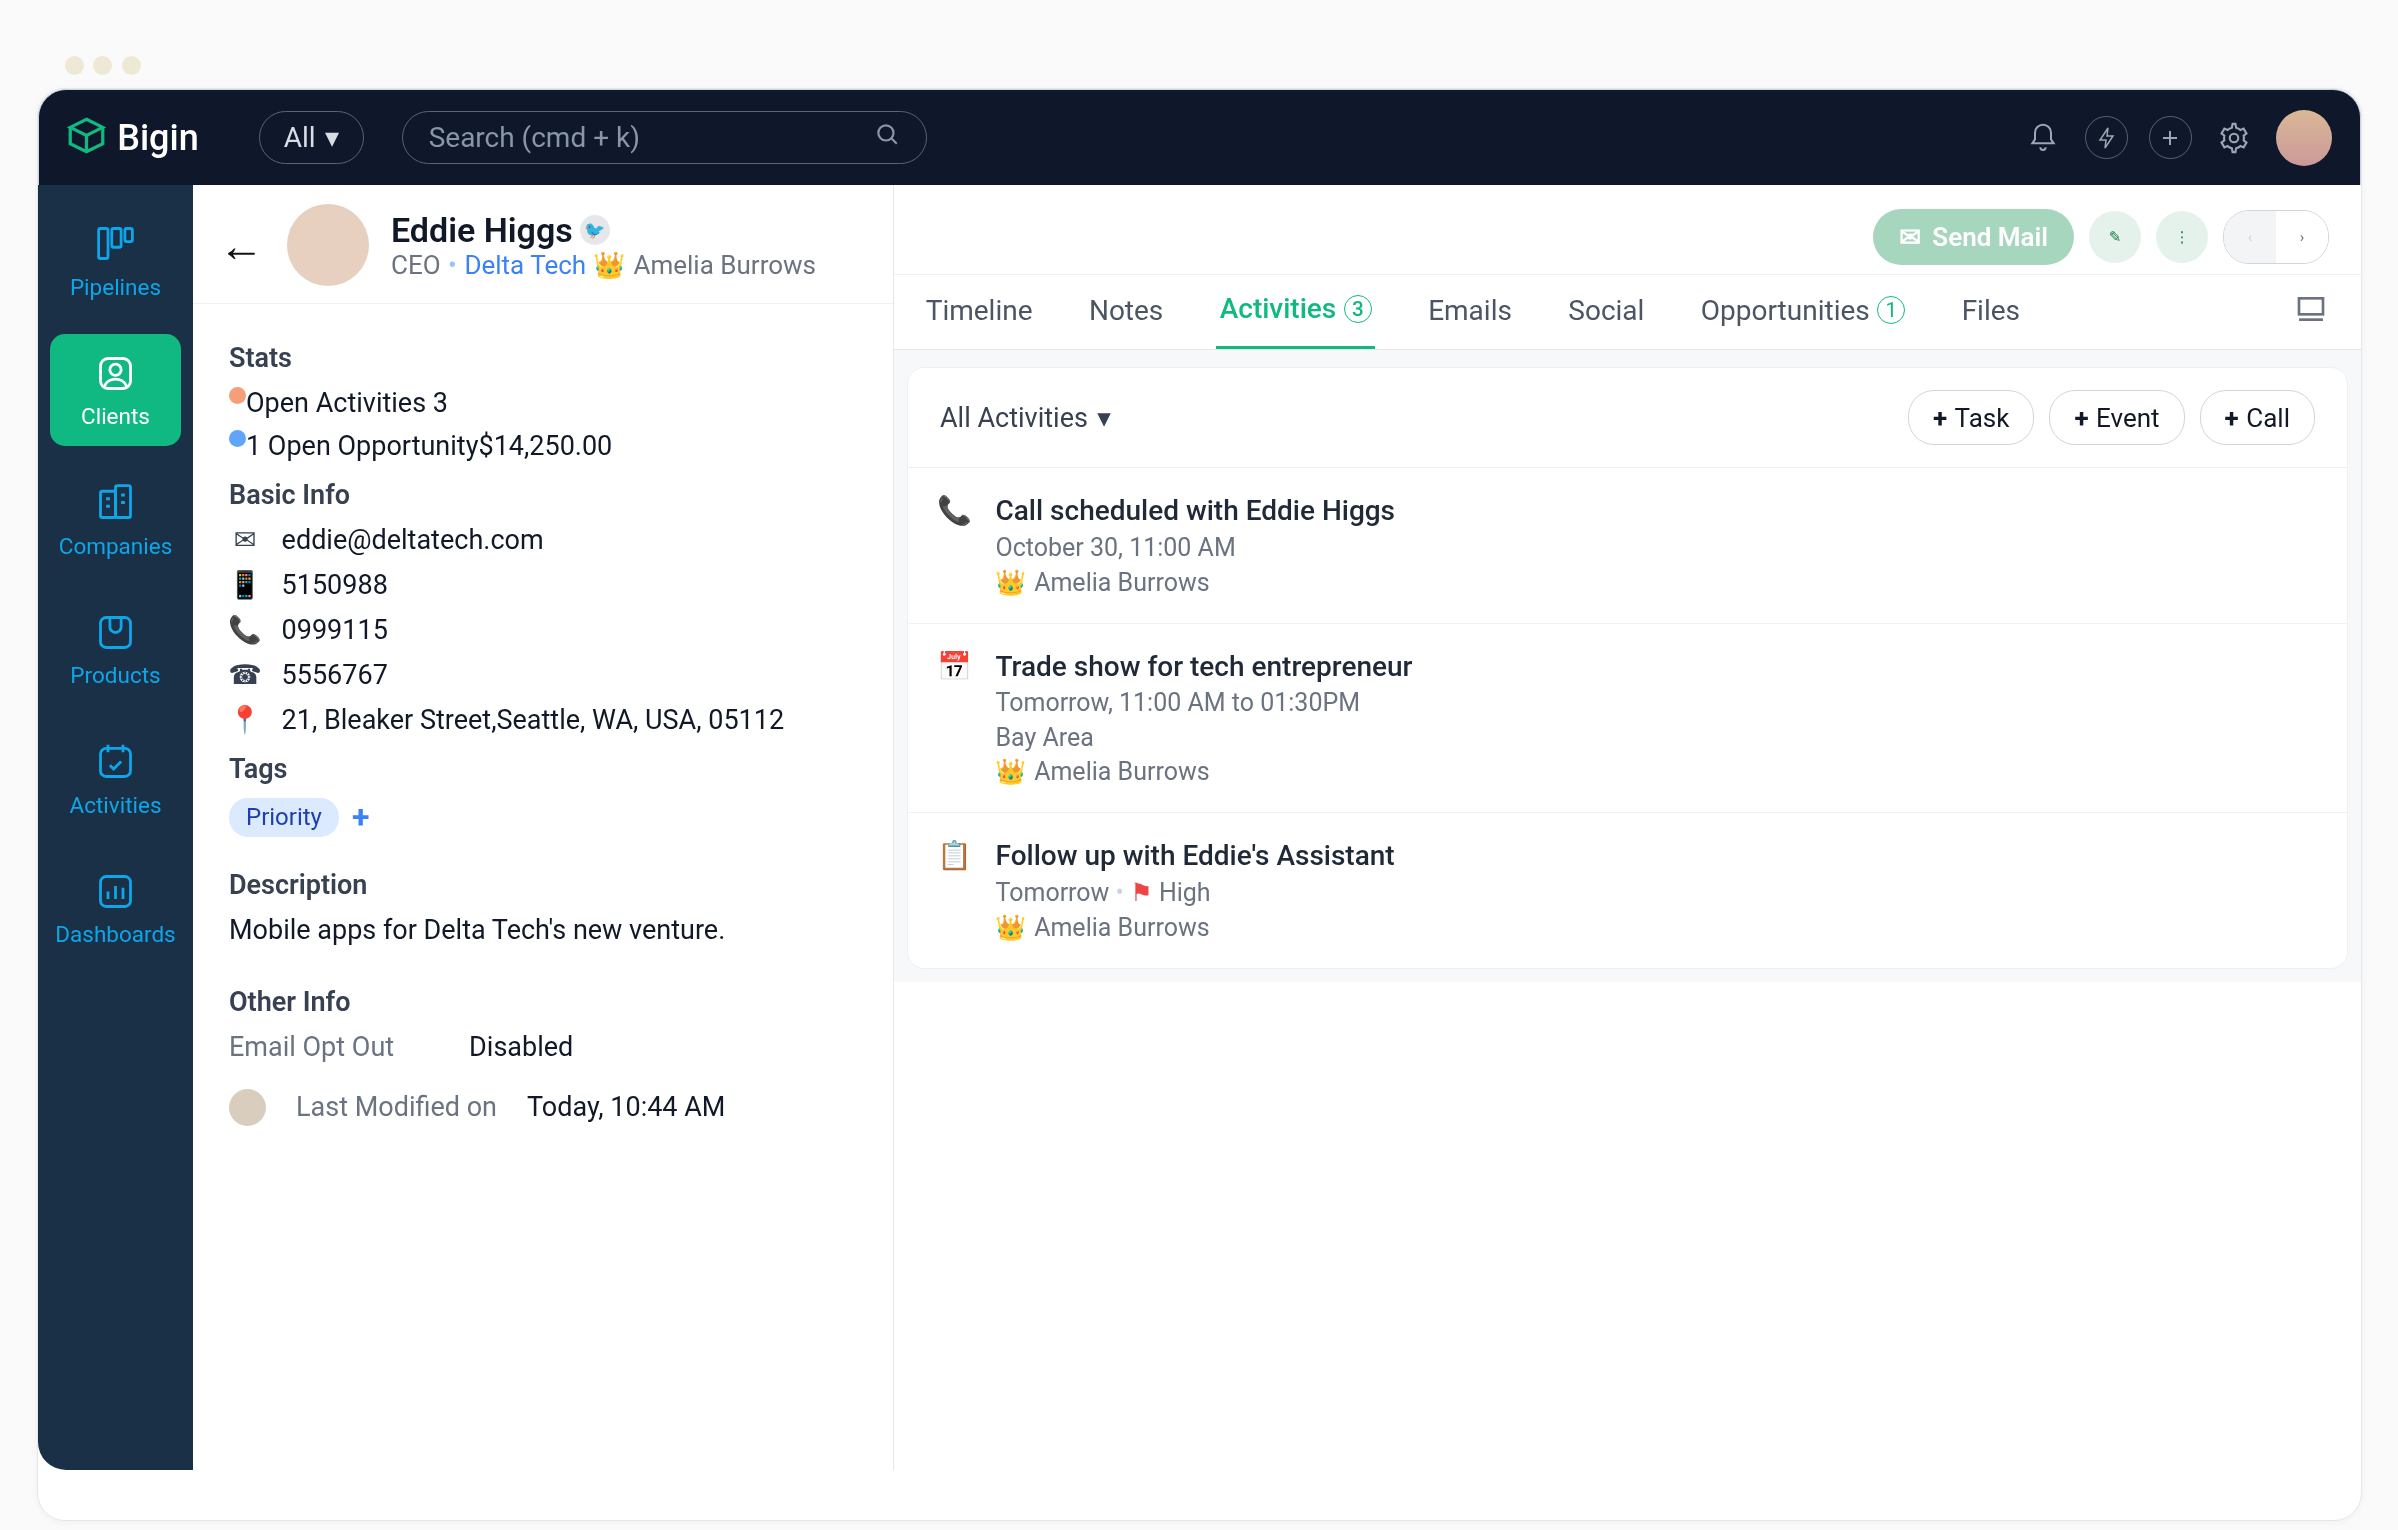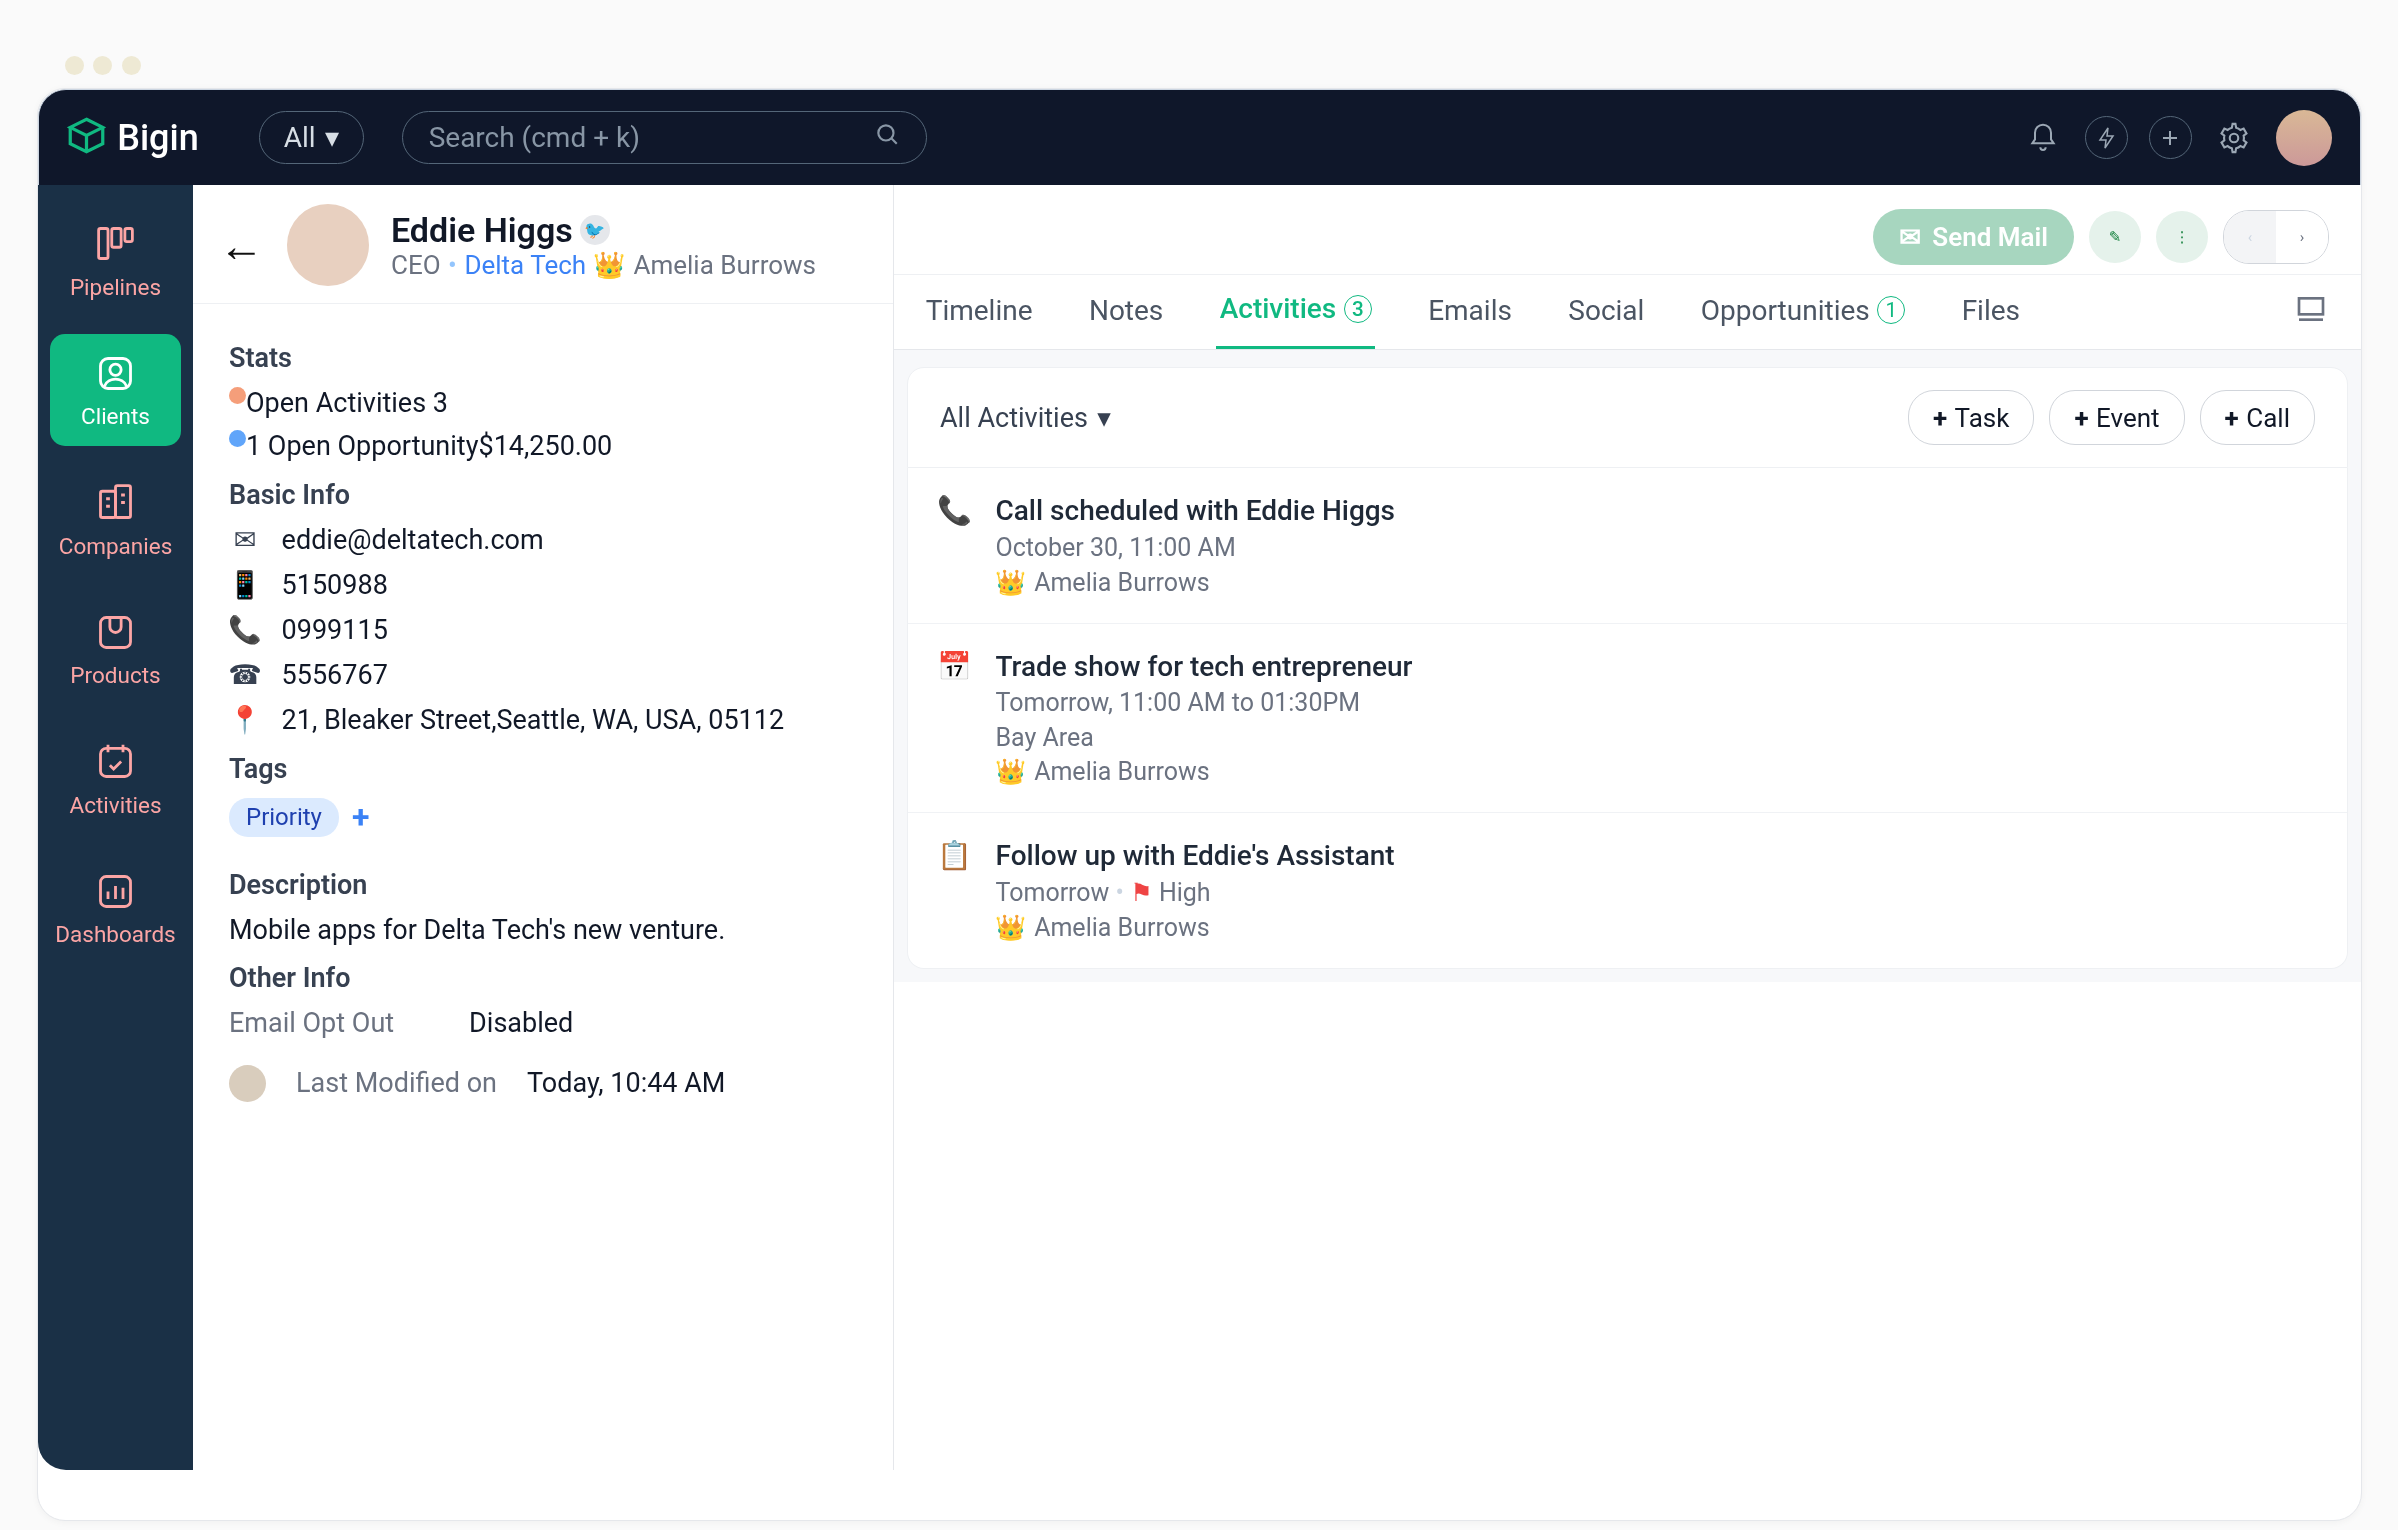--- a/index.html
+++ b/index.html
@@ -14,21 +14,21 @@
 .logo-text { font-size:36px; font-weight:500; color:#fff;}
 .filter-pill { display:flex; align-items:center; gap:9.4px; border:0.9px solid #546678; border-radius:37px; padding:9.4px 24px; color:#d7dee5; font-size:28px; margin-left:28px;}
 .searchbar { display:flex; align-items:center; border:0.9px solid #546678; border-radius:37px; padding:9.4px 26px; width:525px; color:#8896a5; font-size:28px; justify-content:space-between; margin-left:5.6px;}
 .spacer { flex:1; }
 .top-icons { display:flex; align-items:center; gap:20.6px;}
 .top-icon { width:43px; height:43px; border:1.4px solid #546678; border-radius:50%; display:flex; align-items:center; justify-content:center; color:#9ba7b4;}
 .top-icon.nostroke { border:none;}
 .avatar { width:56px; height:56px; border-radius:50%; background:linear-gradient(#d9b896,#c99);}
 .body { display:flex; height: calc(100% - 146px); }
 .sidebar { width:155px; background:#1a3046; display:flex; flex-direction:column; align-items:center; padding-top:19px; gap:17px; border-bottom-left-radius:28px;}
-.sbitem { width:131px; display:flex; flex-direction:column; align-items:center; gap:7.5px; color:#fca5a5; padding:17px 3.7px; border-radius:15px; font-size:22.5px;}
+.sbitem { width:131px; display:flex; flex-direction:column; align-items:center; gap:7.5px; color:#0ea5e9; padding:17px 3.7px; border-radius:15px; font-size:22.5px;}
 .sbitem.active { background:#10b981; color:#fff;}
 .sbitem svg { width:45px; height:45px; }
 .main { flex:1; background:#f7f8fa; display:flex; }
 .leftpanel { width:701px; background:#fff; border-right:0.9px solid #e5e7eb;}
 .header-row { display:flex; align-items:center; padding:19px 26px 17px 26px; gap:22.5px; border-bottom:0.9px solid #eef0f3;}
 .backarrow { font-size:45px; color:#111; }
 .profile-avatar { width:82px; height:82px; border-radius:50%; background:#e8d0c0;}
 .name-line { display:flex; align-items:center; gap:7.5px; font-size:34px; font-weight:600; color:#111827;}
 .twitter-circle{ width:30px;height:30px;border-radius:50%;background:#e5e7eb;display:inline-flex;align-items:center;justify-content:center;color:#9ca3af;font-size:17px;}
 .meta-line { font-size:26px; color:#6b7280; display:flex; align-items:center; gap:7.5px;}
@@ -242,21 +242,21 @@
 
             <div class="sect-title">Tags</div>
             <div style="display:flex;align-items:flex-start;">
               <span class="tag-pill">Priority</span>
               <span class="plus-tag">+</span>
             </div>
 
             <div class="sect-title" style="margin-top:32px">Description</div>
             <div>Mobile apps for Delta Tech's new venture.</div>
 
-            <div class="sect-title" style="margin-top:16px">Other Info</div>
+            <div class="sect-title" style="margin-top:40px">Other Info</div>
             <div class="kv">
                 <span class="k">Email Opt Out</span>
                 <span class="v">Disabled</span>
               </div>
 
             <div class="lastmod">
               <div class="sm-av"></div>
               <span>Last Modified on</span>
               <span style="color:#111827">Today, 10:44 AM</span>
             </div>

